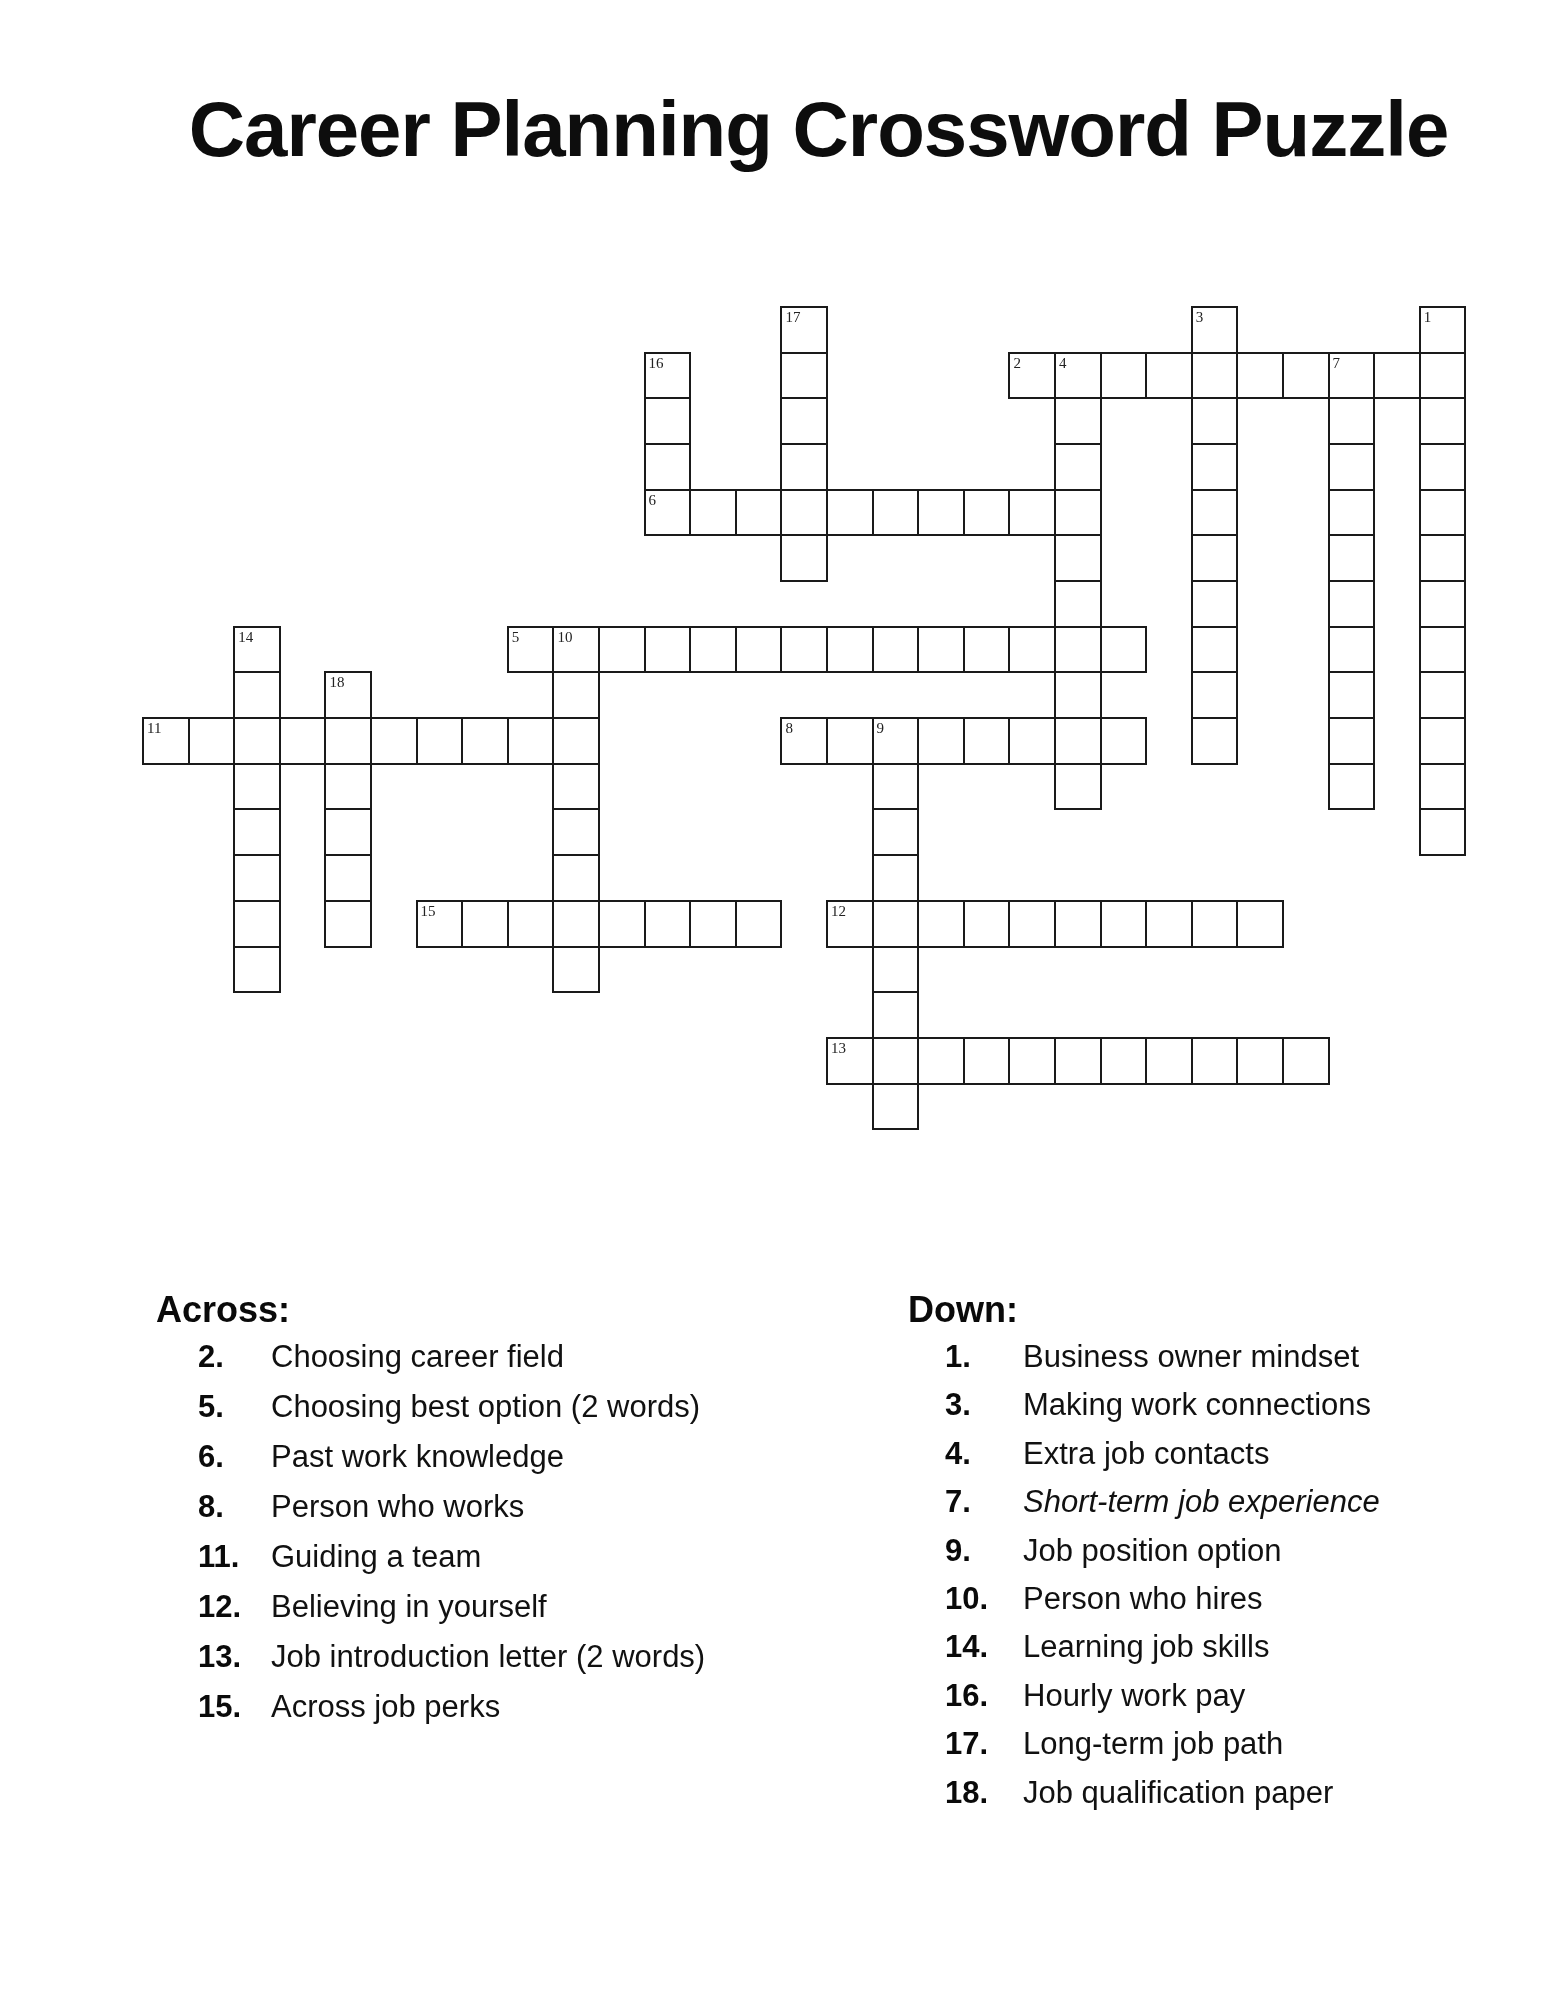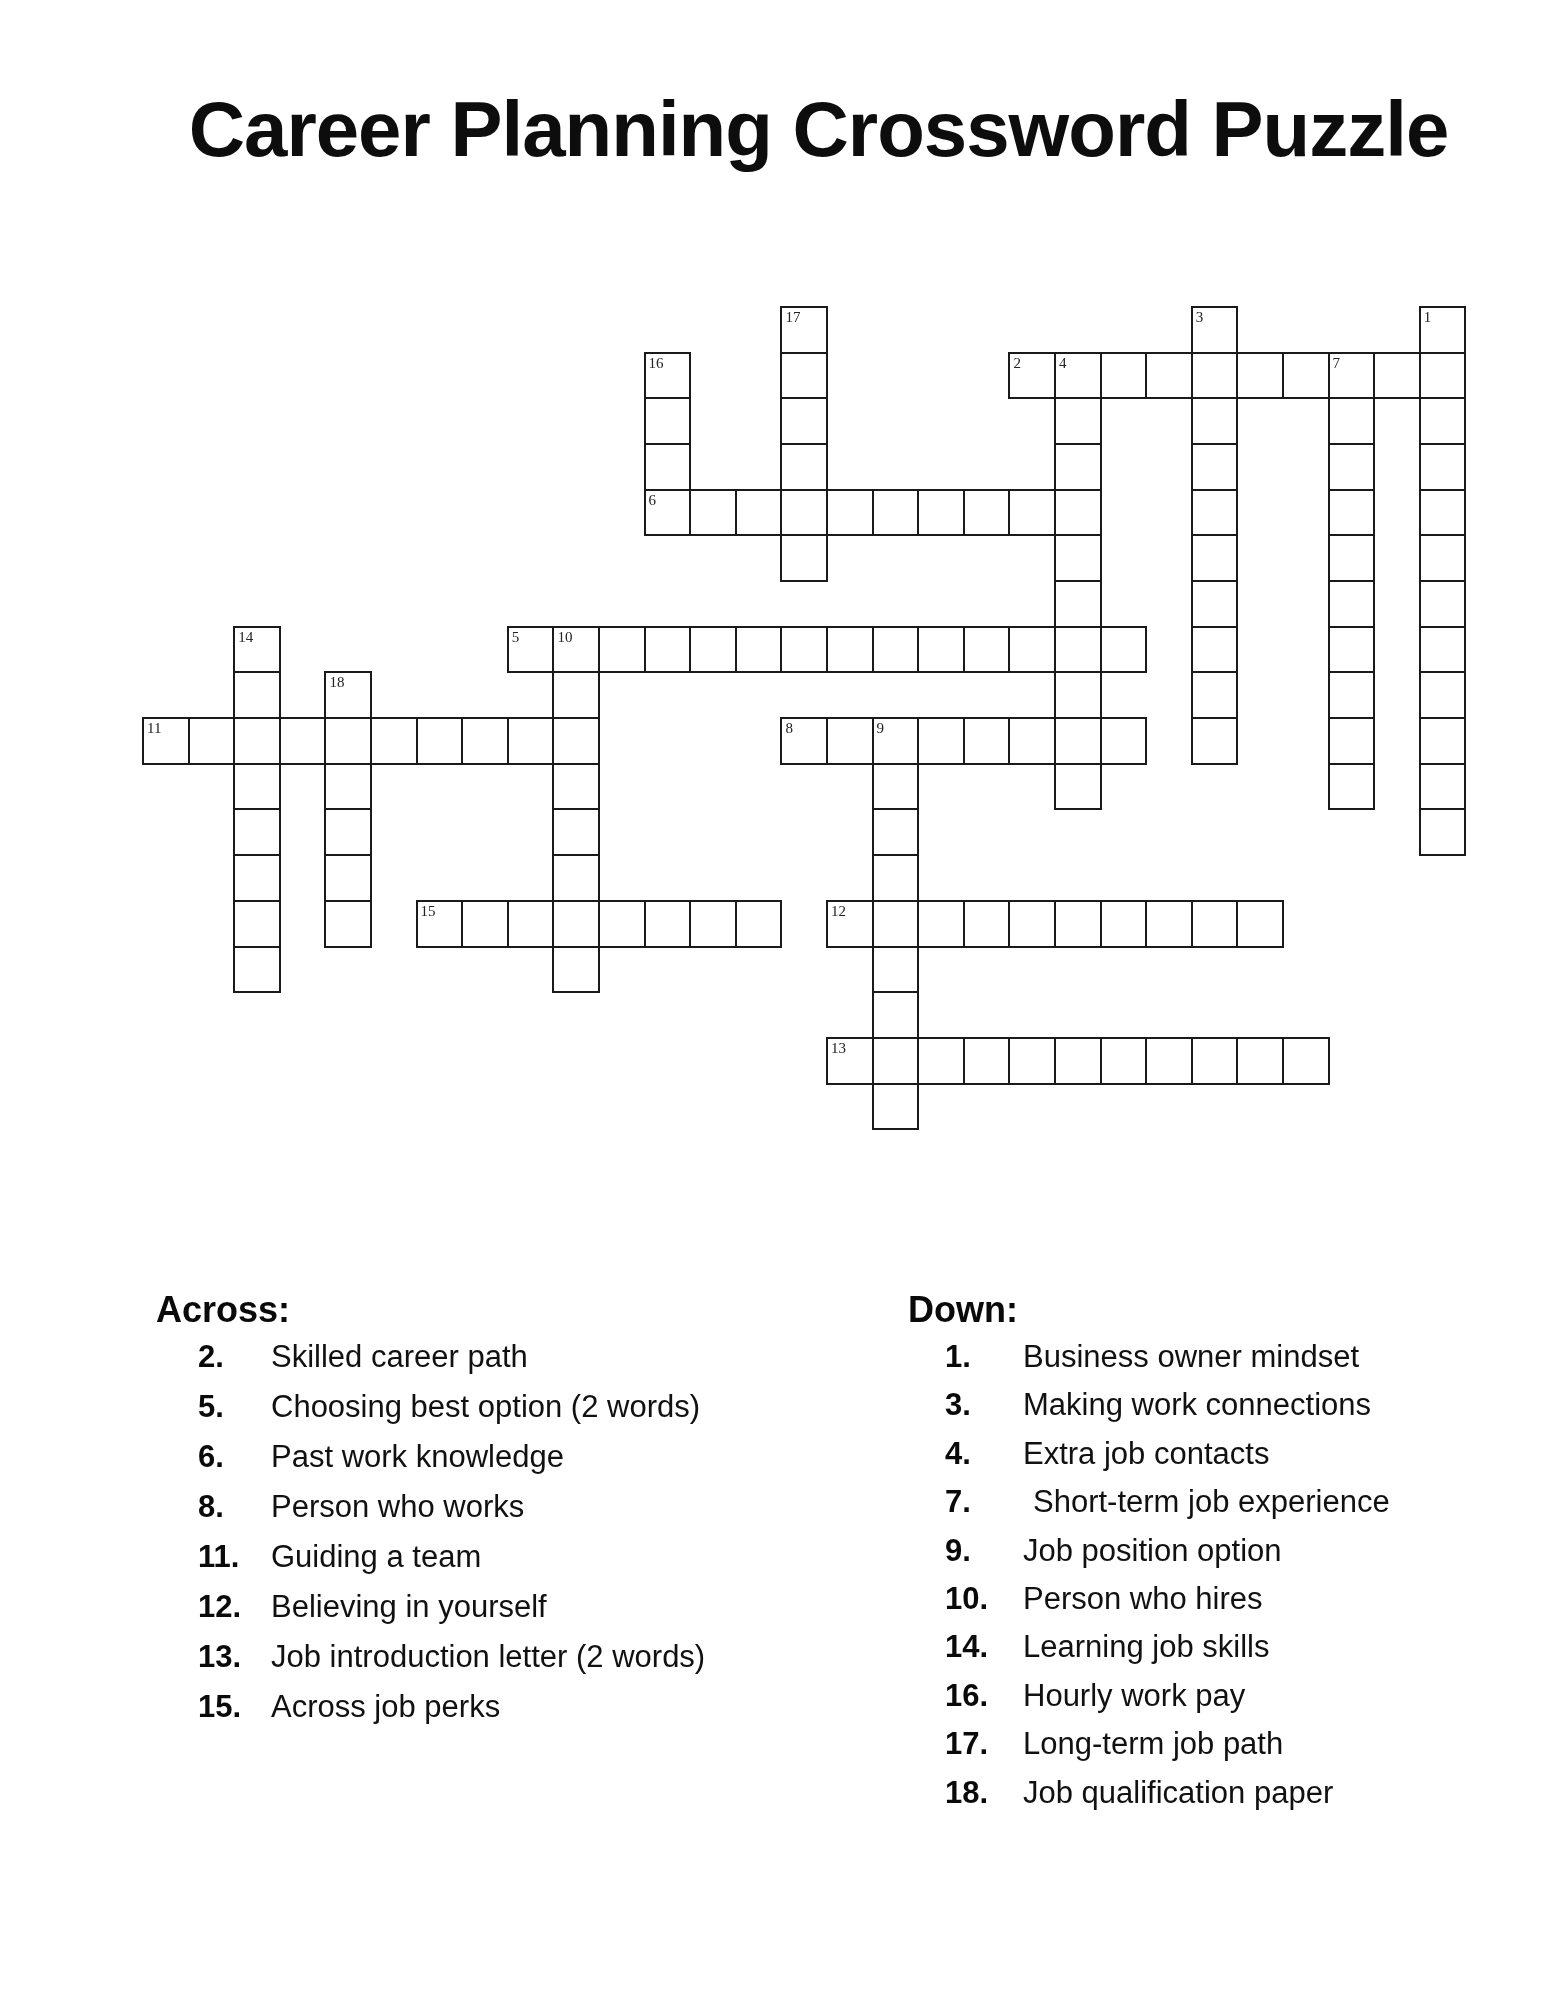--- a/index.html
+++ b/index.html
@@ -221,21 +221,21 @@
       <div class="cell" style="left: 278.4px; top: 762.8px;"></div>
       <div class="cell" style="left: 278.4px; top: 808.48px;"></div>
       <div class="cell" style="left: 278.4px; top: 854.16px;"></div>
       <div class="cell" style="left: 278.4px; top: 899.84px;"></div>
     </div>
 
   <div class="clue-heading" style="left:110px;top:1292px;">Across:</div>
   <div id="across-list">
       <div class="clue-item" style="left: 152px; top: 1341px;">
         <span class="cnum">2.</span>
-        <span class="ctext" style="left: 73px;">Skilled career path</span>
+        <span class="ctext" style="left: 73px;">Choosing career field</span>
       </div>
       <div class="clue-item" style="left: 152px; top: 1391px;">
         <span class="cnum">5.</span>
         <span class="ctext" style="left: 73px;">Choosing best option (2 words)</span>
       </div>
       <div class="clue-item" style="left: 152px; top: 1441px;">
         <span class="cnum">6.</span>
         <span class="ctext" style="left: 73px;">Past work knowledge</span>
       </div>
       <div class="clue-item" style="left: 152px; top: 1491px;">
@@ -269,21 +269,21 @@
       <div class="clue-item" style="left: 899px; top: 1389.4px;">
         <span class="cnum">3.</span>
         <span class="ctext" style="left: 78px;">Making work connections</span>
       </div>
       <div class="clue-item" style="left: 899px; top: 1437.8px;">
         <span class="cnum">4.</span>
         <span class="ctext" style="left: 78px;">Extra job contacts</span>
       </div>
       <div class="clue-item" style="left: 899px; top: 1486.2px;">
         <span class="cnum">7.</span>
-        <span class="ctext" style="left: 88px;">Short-term job experience</span>
+        <span class="ctext" style="left: 78px; font-style: italic;">Short-term job experience</span>
       </div>
       <div class="clue-item" style="left: 899px; top: 1534.6px;">
         <span class="cnum">9.</span>
         <span class="ctext" style="left: 78px;">Job position option</span>
       </div>
       <div class="clue-item" style="left: 899px; top: 1583px;">
         <span class="cnum">10.</span>
         <span class="ctext" style="left: 78px;">Person who hires</span>
       </div>
       <div class="clue-item" style="left: 899px; top: 1631.4px;">

